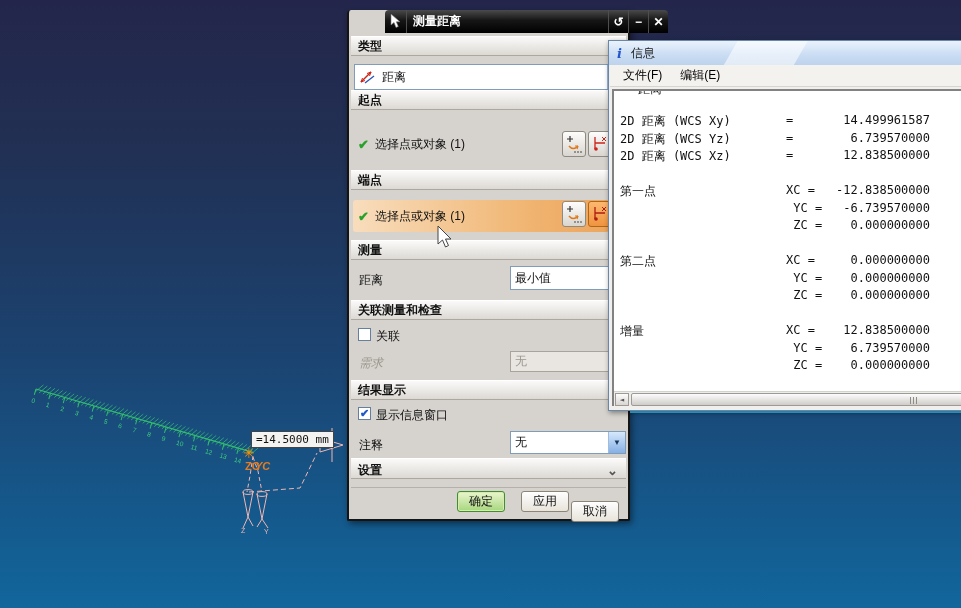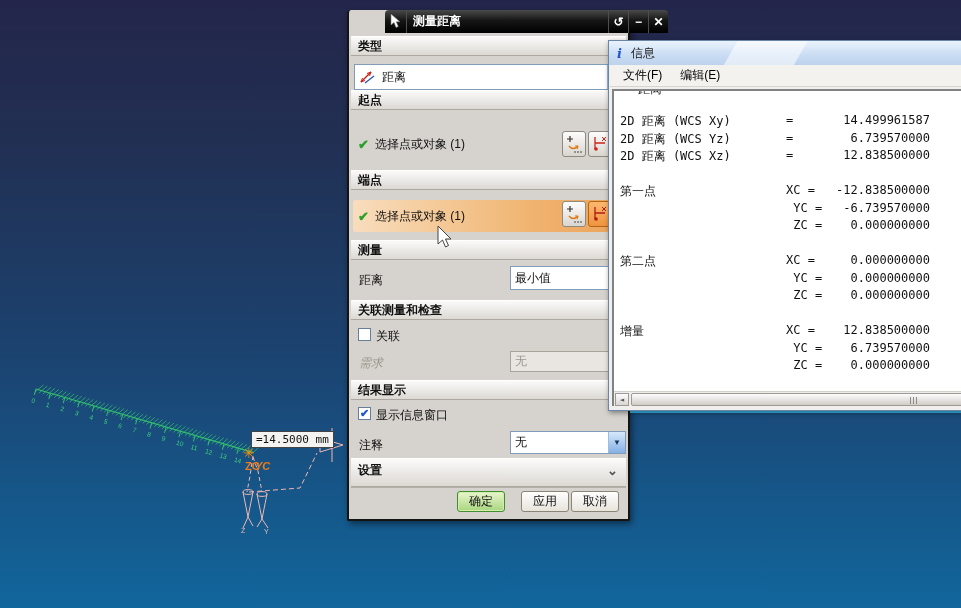--- a/index.html
+++ b/index.html
@@ -231,29 +231,29 @@
     <div class="cb" style="left:9px; top:397px;">
       <span class="mark">✔</span>
     </div>
     <div class="lbl" style="left:27px; top:397px;">显示信息窗口</div>
     <div class="lbl" style="left:10px; top:427px;">注释</div>
     <div class="combo" style="left:161px; top:421px; width:116px; height:23px;">
       <span class="combo-txt">无</span>
       <span class="combo-arrow">▼</span>
     </div>
 
-    <div class="sec-h" style="top:448px; height:29px; line-height:23px;">
+    <div class="sec-h" style="top:448px; height:21px; line-height:23px;">
       <span>设置</span>
       <span class="chev">⌄</span>
     </div>
 
     <div class="btn-sep"></div>
     <button class="xpbtn ok" style="left:108px; top:481px;">确定</button>
     <button class="xpbtn" style="left:172px; top:481px;">应用</button>
-    <button class="xpbtn" style="left:222px; top:481px;">取消</button>
+    <button class="xpbtn" style="left:222px; top:491px;">取消</button>
   </div>
 
   <div class="cyan-line"></div>
 
   <div class="iw">
     <div class="iw-tb">
       <span class="iw-i">i</span>
       <span class="iw-title">信息</span>
     </div>
     <div class="iw-menu">

